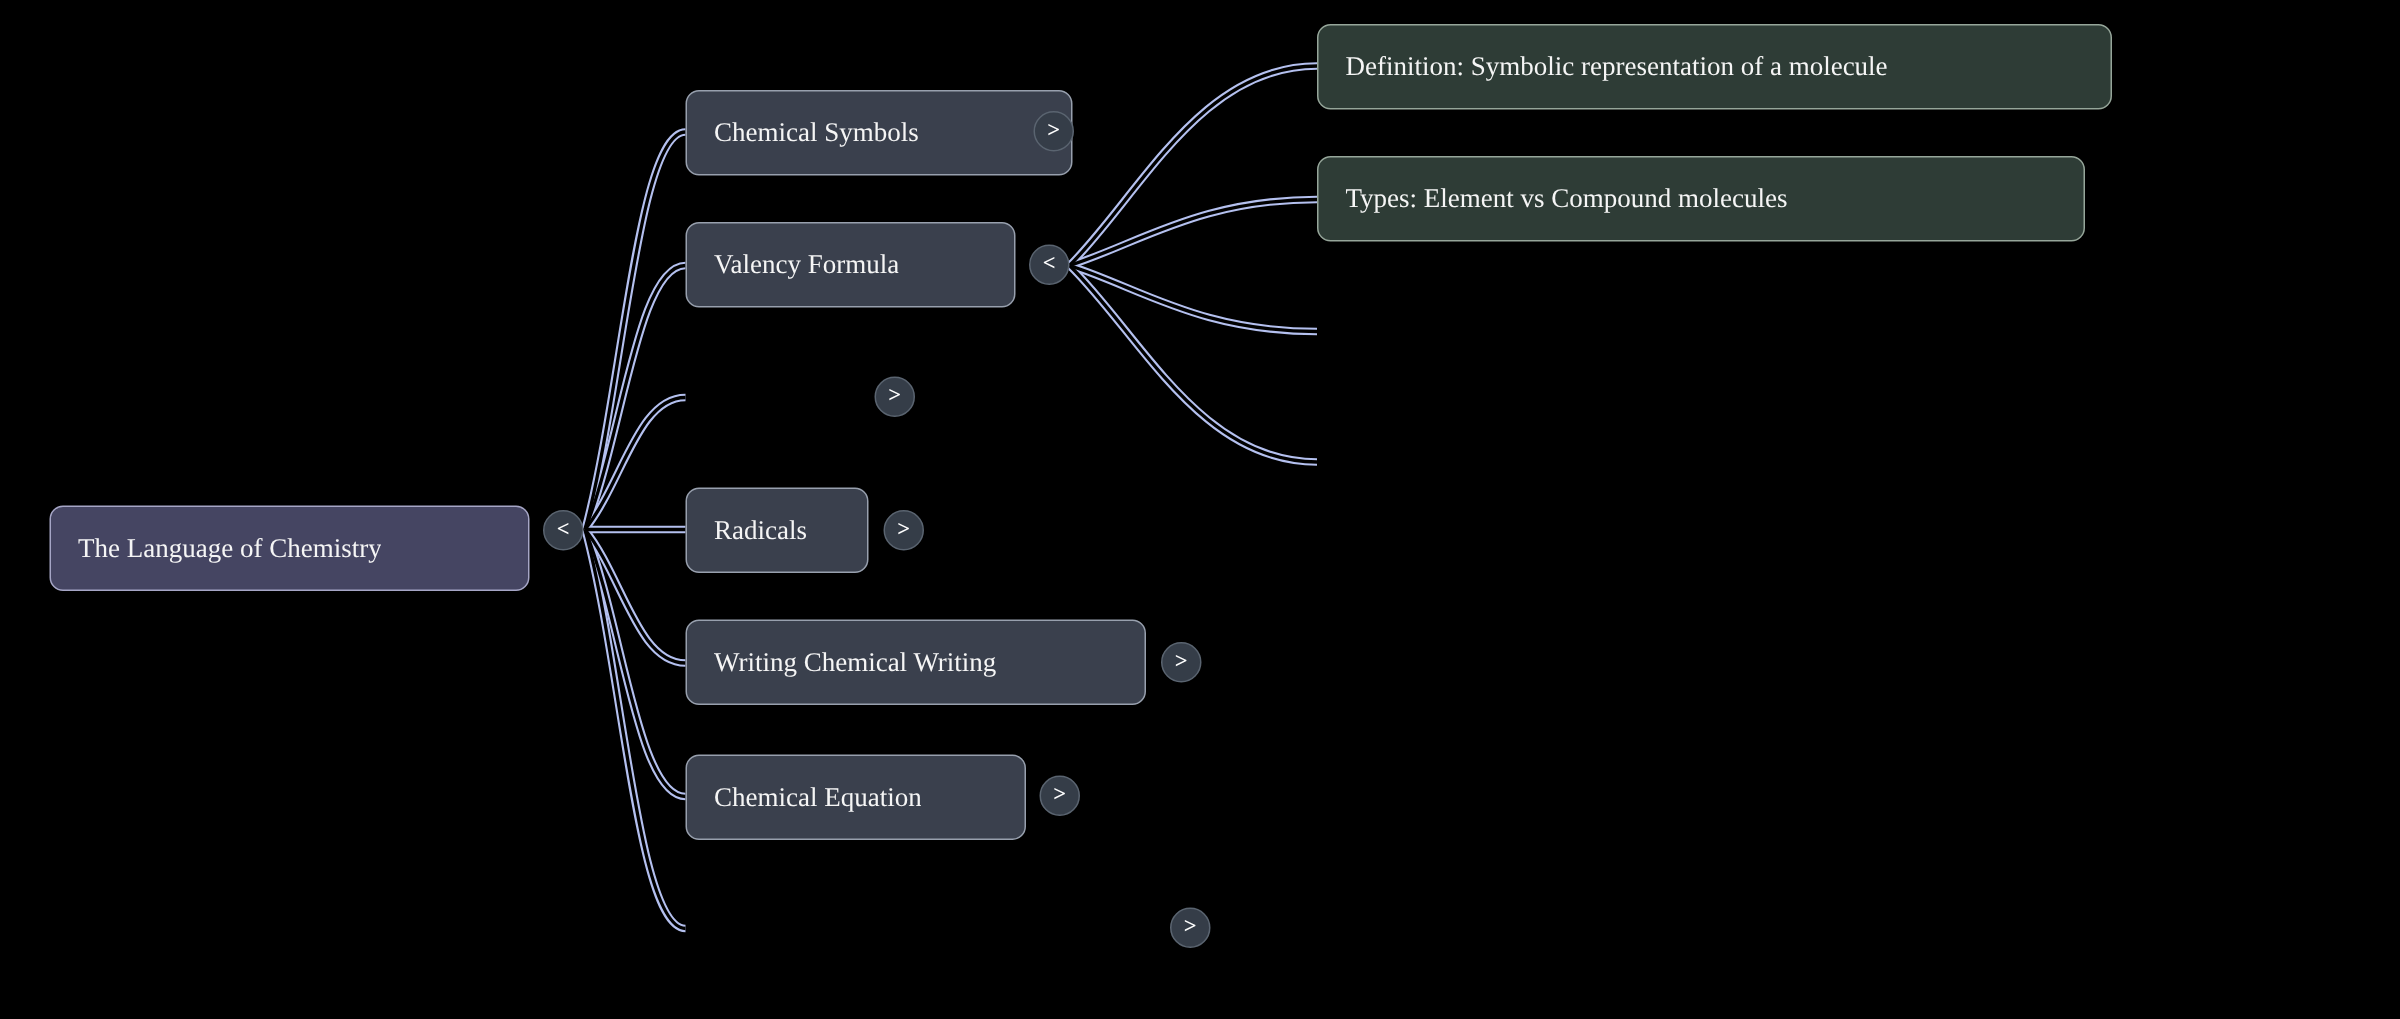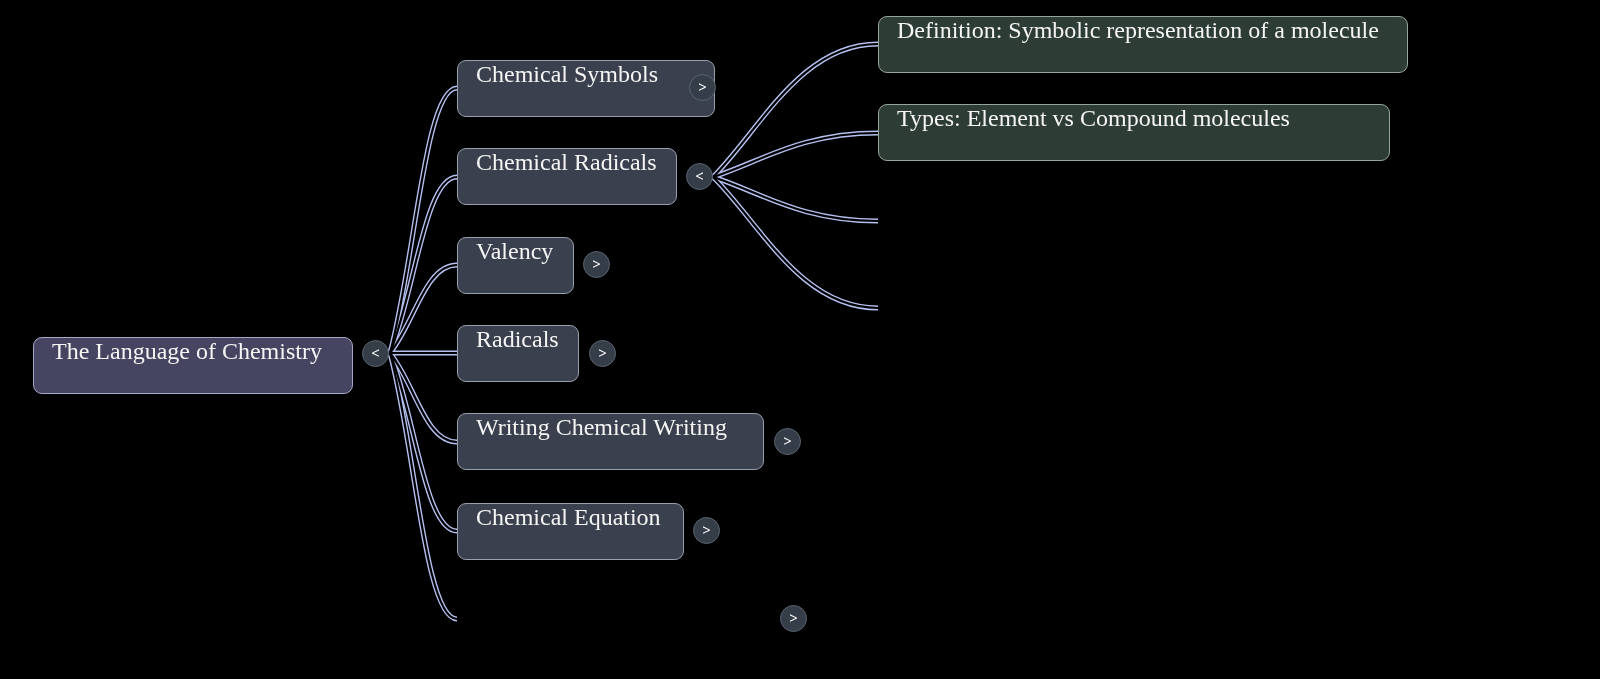--- a/index.html
+++ b/index.html
@@ -14,23 +14,23 @@
   html,body{margin:0;padding:0;background:var(--background);}
   .canvas{
     position:relative;width:1600px;height:679px;overflow:hidden;
     background:var(--background);
     font-family:"Liberation Serif","DejaVu Serif",serif;
   }
   svg.links{position:absolute;left:0;top:0;pointer-events:none;}
   .link path{fill:none;stroke:var(--link-color);stroke-width:5;}
   .link path.inner{stroke:var(--background);stroke-width:2.2;}
   .node{
-    position:absolute;display:flex;
+    position:absolute;display:flex;align-items:center;
     padding:0 18px;box-sizing:border-box;border-radius:9px;
-    color:var(--text-color);font-size:24px;white-space:nowrap;
+    color:var(--text-color);font-size:18px;white-space:nowrap;
     cursor:pointer;
   }
   .node.root{background:var(--root-fill);border:1.6px solid var(--root-border);margin-top:12px;}
   .node.topic{background:var(--topic-fill);border:1.6px solid var(--topic-border);}
   .node.subtopic{background:var(--subtopic-fill);border:1.6px solid var(--subtopic-border);}
   .label{overflow:hidden;}
   .toggle{
     position:absolute;width:27px;height:27px;border-radius:50%;
     background:var(--toggle-fill);border:1px solid var(--toggle-border);
     color:#ffffff;font:600 15px "Liberation Serif","DejaVu Serif",serif;
@@ -76,27 +76,24 @@
     <span class="label">The Language of Chemistry</span>
   </div>
   <button class="toggle" style="left:362px;top:340px">&lt;</button>
 
   <div class="node topic" style="left:457px;top:60px;width:258px;height:57px">
     <span class="label">Chemical Symbols</span>
   </div>
   <button class="toggle" style="left:689px;top:74px">&gt;</button>
 
   <div class="node topic" style="left:457px;top:148px;width:220px;height:57px">
-    <span class="label">Chemical Radicals</span>
+    <span class="label">Valency Formula</span>
   </div>
   <button class="toggle" style="left:686px;top:163px">&lt;</button>
 
-  <div class="node topic" style="left:457px;top:237px;width:117px;height:57px">
-    <span class="label">Valency</span>
-  </div>
   <button class="toggle" style="left:583px;top:251px">&gt;</button>
 
   <div class="node topic" style="left:457px;top:325px;width:122px;height:57px">
     <span class="label">Radicals</span>
   </div>
   <button class="toggle" style="left:589px;top:340px">&gt;</button>
 
   <div class="node topic" style="left:457px;top:413px;width:307px;height:57px">
     <span class="label">Writing Chemical Writing</span>
   </div>

